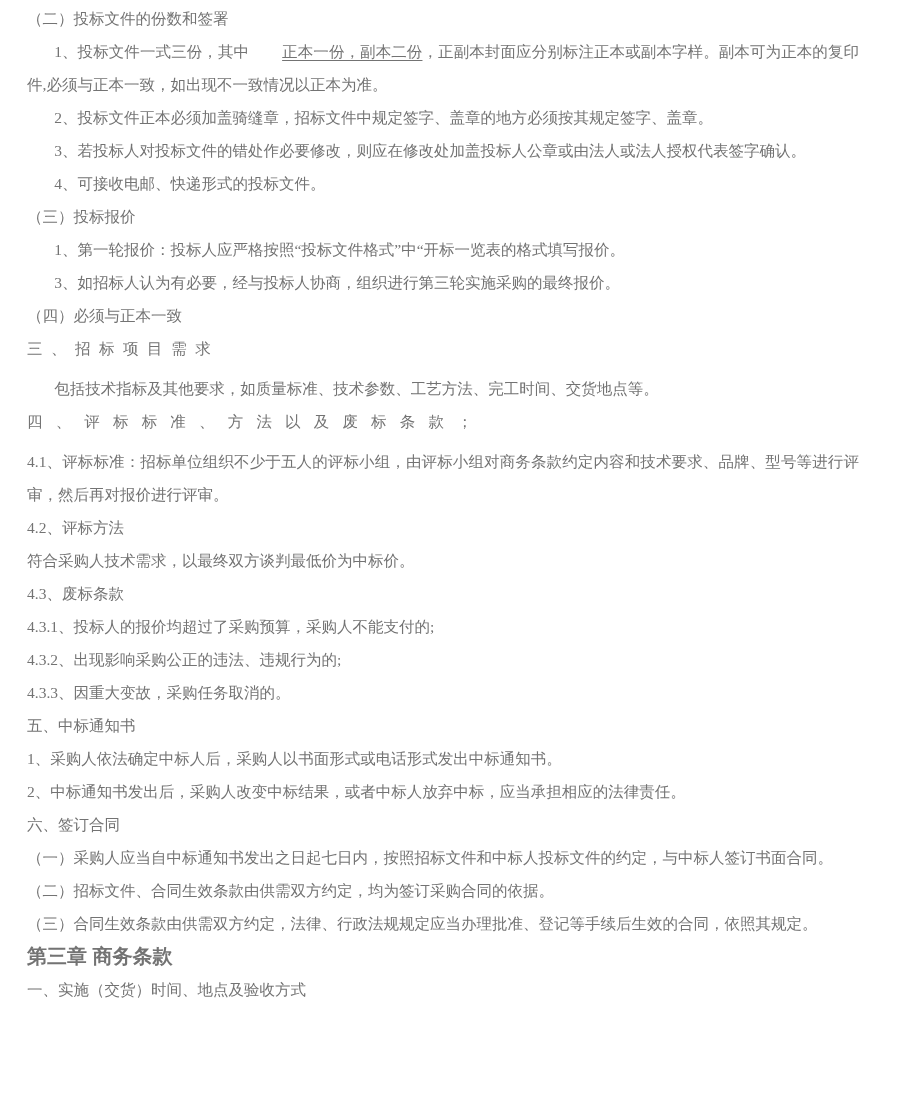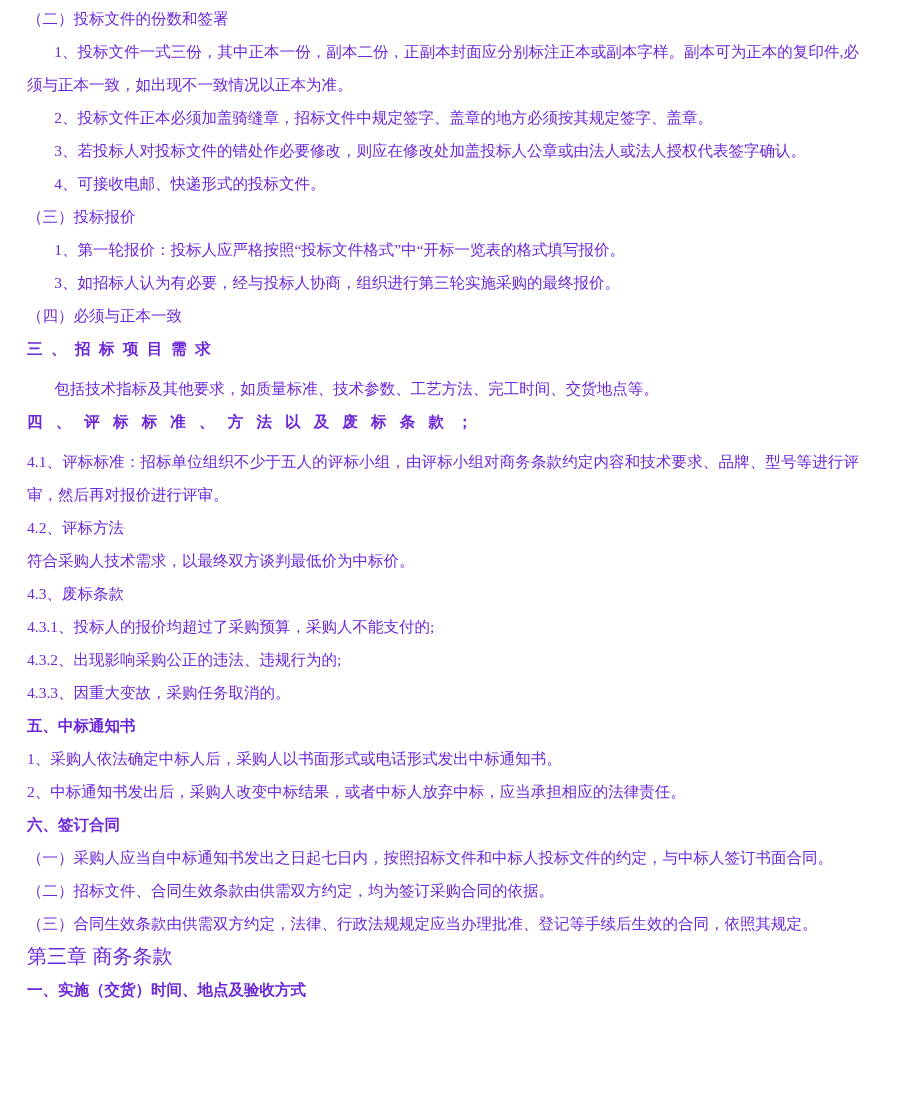--- a/index.html
+++ b/index.html
@@ -11,54 +11,56 @@
     width: 900px;
     height: 1118px;
     overflow: hidden;
   }
   .page {
     box-sizing: border-box;
     width: 900px;
     height: 1118px;
     padding: 2px 41px 0 27px;
     background: #ffffff;
-    color: #6d28d9;
+    color: #737373;
     font-family: "Liberation Serif", "DejaVu Serif", serif;
     font-size: 15.5px;
   }
   .page p {
     margin: 0;
     line-height: 33px;
     text-align: justify;
   }
   
   .p-item, .p-indent { text-indent: 1.75em; }
   
   .p-sub, .p-body { text-indent: 0; }
   
   .p-h {
     font-family: "Liberation Sans", "DejaVu Sans", sans-serif;
-    font-weight: bold;
+    font-weight: normal;
     text-align: left;
   }
   .sp1 { letter-spacing: 0.55em; }
   .sp2 { letter-spacing: 0.85em; }
   
   .p-chapter {
     font-family: "Liberation Sans", "DejaVu Sans", sans-serif;
-    font-weight: normal;
+    font-weight: bold;
     font-size: 20px;
     line-height: 40px;
     text-align: center;
     text-indent: 0;
   }
   .gap { margin-top: 7px !important; }
   .u {
+    text-decoration: underline;
     text-underline-offset: 3px;
     text-decoration-thickness: 1px;
+    margin-left: 33px;
   }
 </style>
 </head>
 <body>
 
 <div class="page">
   <div id="doc">
       <p class="p-sub">（二）投标文件的份数和签署</p>
       <p class="p-item"><span>1、投标文件一式三份，其中</span><span class="u">正本一份，副本二份</span><span>，正副本封面应分别标注正本或副本字样。副本可为正本的复印件,必须与正本一致，如出现不一致情况以正本为准。</span></p>
       <p class="p-item">2、投标文件正本必须加盖骑缝章，招标文件中规定签字、盖章的地方必须按其规定签字、盖章。</p>

